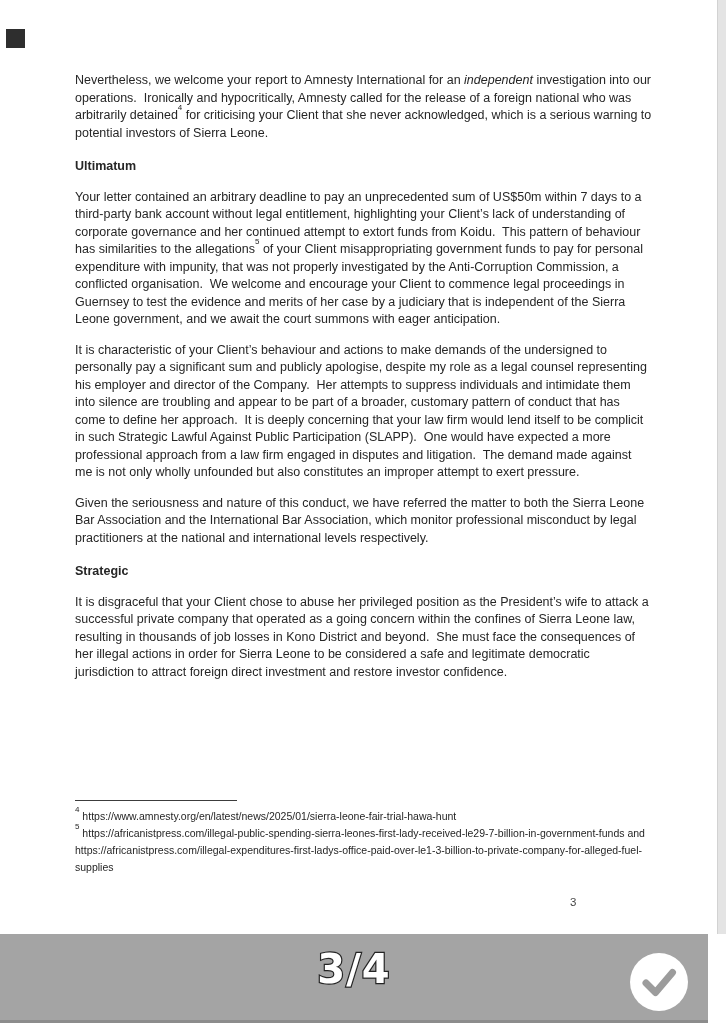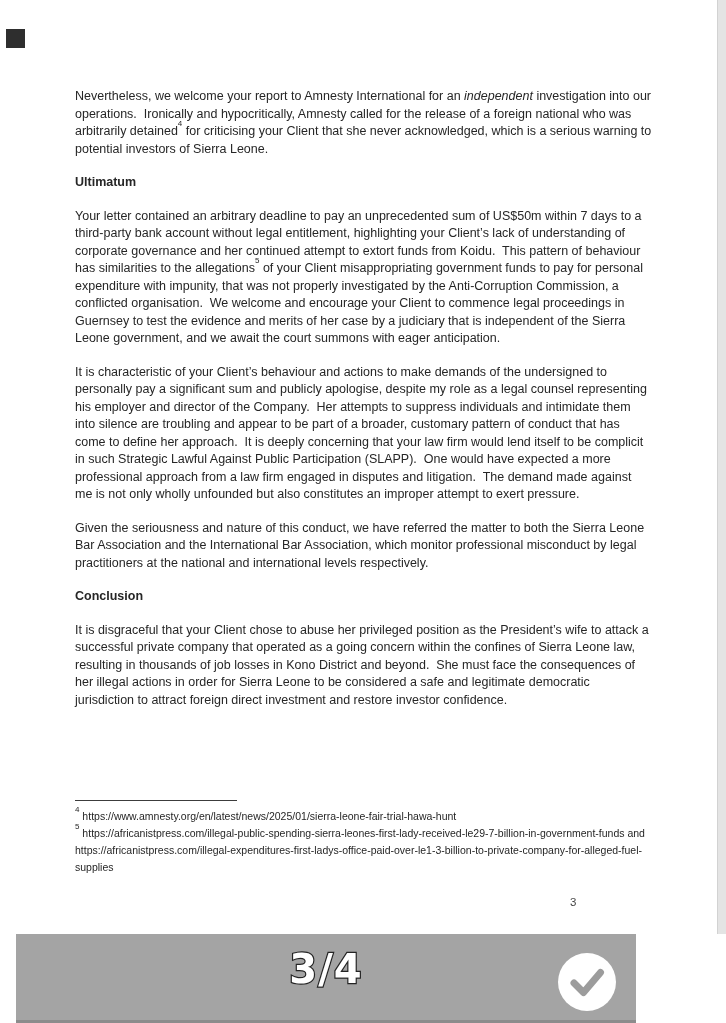--- a/index.html
+++ b/index.html
@@ -35,21 +35,21 @@
   .doc-content {
     position: absolute;
     left: 75px; top: 72px;
     width: 577px;
     font-size: 12.5px;
     line-height: 17.5px;
     color: #262626;
     text-align: left;
   }
   .doc-para {
-    margin: 16px 0 13px 0;
+    margin: 0 0 13px 0;
     white-space: pre-wrap;
   }
   .doc-heading {
     font-size: 12.5px;
     font-weight: bold;
     margin: 16px 0 13px 0;
   }
   .doc-content sup, .footnotes sup {
     font-size: 8px;
     position: relative;
@@ -77,23 +77,22 @@
   .page-number {
     position: absolute;
     left: 570px; top: 896px;
     font-size: 11.5px;
     color: #454545;
   }
 
   .bottom-bar {
     position: absolute;
     left: 0; top: 934px;
-    width: 620px; height: 89px;
+    width: 708px; height: 89px;
     background: #a4a4a4;
-    margin-left: 16px;
   }
   .bottom-bar::after {
     content: "";
     position: absolute;
     left: 0; bottom: 0;
     width: 100%; height: 3px;
     background: rgba(0,0,0,0.14);
   }
   .page-indicator {
     position: absolute;
@@ -126,21 +125,21 @@
   <div class="corner-marker"></div>
 
   <div class="page-edge-strip"></div>
 
   <div class="doc-content">
       <p class="doc-para">Nevertheless, we welcome your report to Amnesty International for an <em>independent</em> investigation into our operations.  Ironically and hypocritically, Amnesty called for the release of a foreign national who was arbitrarily detained<sup>4</sup> for criticising your Client that she never acknowledged, which is a serious warning to potential investors of Sierra Leone.</p>
       <h2 class="doc-heading">Ultimatum</h2>
       <p class="doc-para">Your letter contained an arbitrary deadline to pay an unprecedented sum of US$50m within 7 days to a third-party bank account without legal entitlement, highlighting your Client’s lack of understanding of corporate governance and her continued attempt to extort funds from Koidu.  This pattern of behaviour has similarities to the allegations<sup>5</sup> of your Client misappropriating government funds to pay for personal expenditure with impunity, that was not properly investigated by the Anti-Corruption Commission, a conflicted organisation.  We welcome and encourage your Client to commence legal proceedings in Guernsey to test the evidence and merits of her case by a judiciary that is independent of the Sierra Leone government, and we await the court summons with eager anticipation.</p>
       <p class="doc-para">It is characteristic of your Client’s behaviour and actions to make demands of the undersigned to personally pay a significant sum and publicly apologise, despite my role as a legal counsel representing his employer and director of the Company.  Her attempts to suppress individuals and intimidate them into silence are troubling and appear to be part of a broader, customary pattern of conduct that has come to define her approach.  It is deeply concerning that your law firm would lend itself to be complicit in such Strategic Lawful Against Public Participation (SLAPP).  One would have expected a more professional approach from a law firm engaged in disputes and litigation.  The demand made against me is not only wholly unfounded but also constitutes an improper attempt to exert pressure.</p>
       <p class="doc-para">Given the seriousness and nature of this conduct, we have referred the matter to both the Sierra Leone Bar Association and the International Bar Association, which monitor professional misconduct by legal practitioners at the national and international levels respectively.</p>
-      <h2 class="doc-heading">Conclusion</h2>
+      <h2 class="doc-heading">Strategic</h2>
       <p class="doc-para">It is disgraceful that your Client chose to abuse her privileged position as the President’s wife to attack a successful private company that operated as a going concern within the confines of Sierra Leone law, resulting in thousands of job losses in Kono District and beyond.  She must face the consequences of her illegal actions in order for Sierra Leone to be considered a safe and legitimate democratic jurisdiction to attract foreign direct investment and restore investor confidence.</p>
     </div>
 
   <div class="footnotes">
     <hr class="footnote-separator">
     <p class="footnote"><sup>4</sup><span> https://www.amnesty.org/en/latest/news/2025/01/sierra-leone-fair-trial-hawa-hunt</span></p>
     <p class="footnote"><sup>5</sup><span> https://africanistpress.com/illegal-public-spending-sierra-leones-first-lady-received-le29-7-billion-in-government-funds and https://africanistpress.com/illegal-expenditures-first-ladys-office-paid-over-le1-3-billion-to-private-company-for-alleged-fuel-supplies</span></p>
   </div>
 
   <div class="page-number">3</div>

